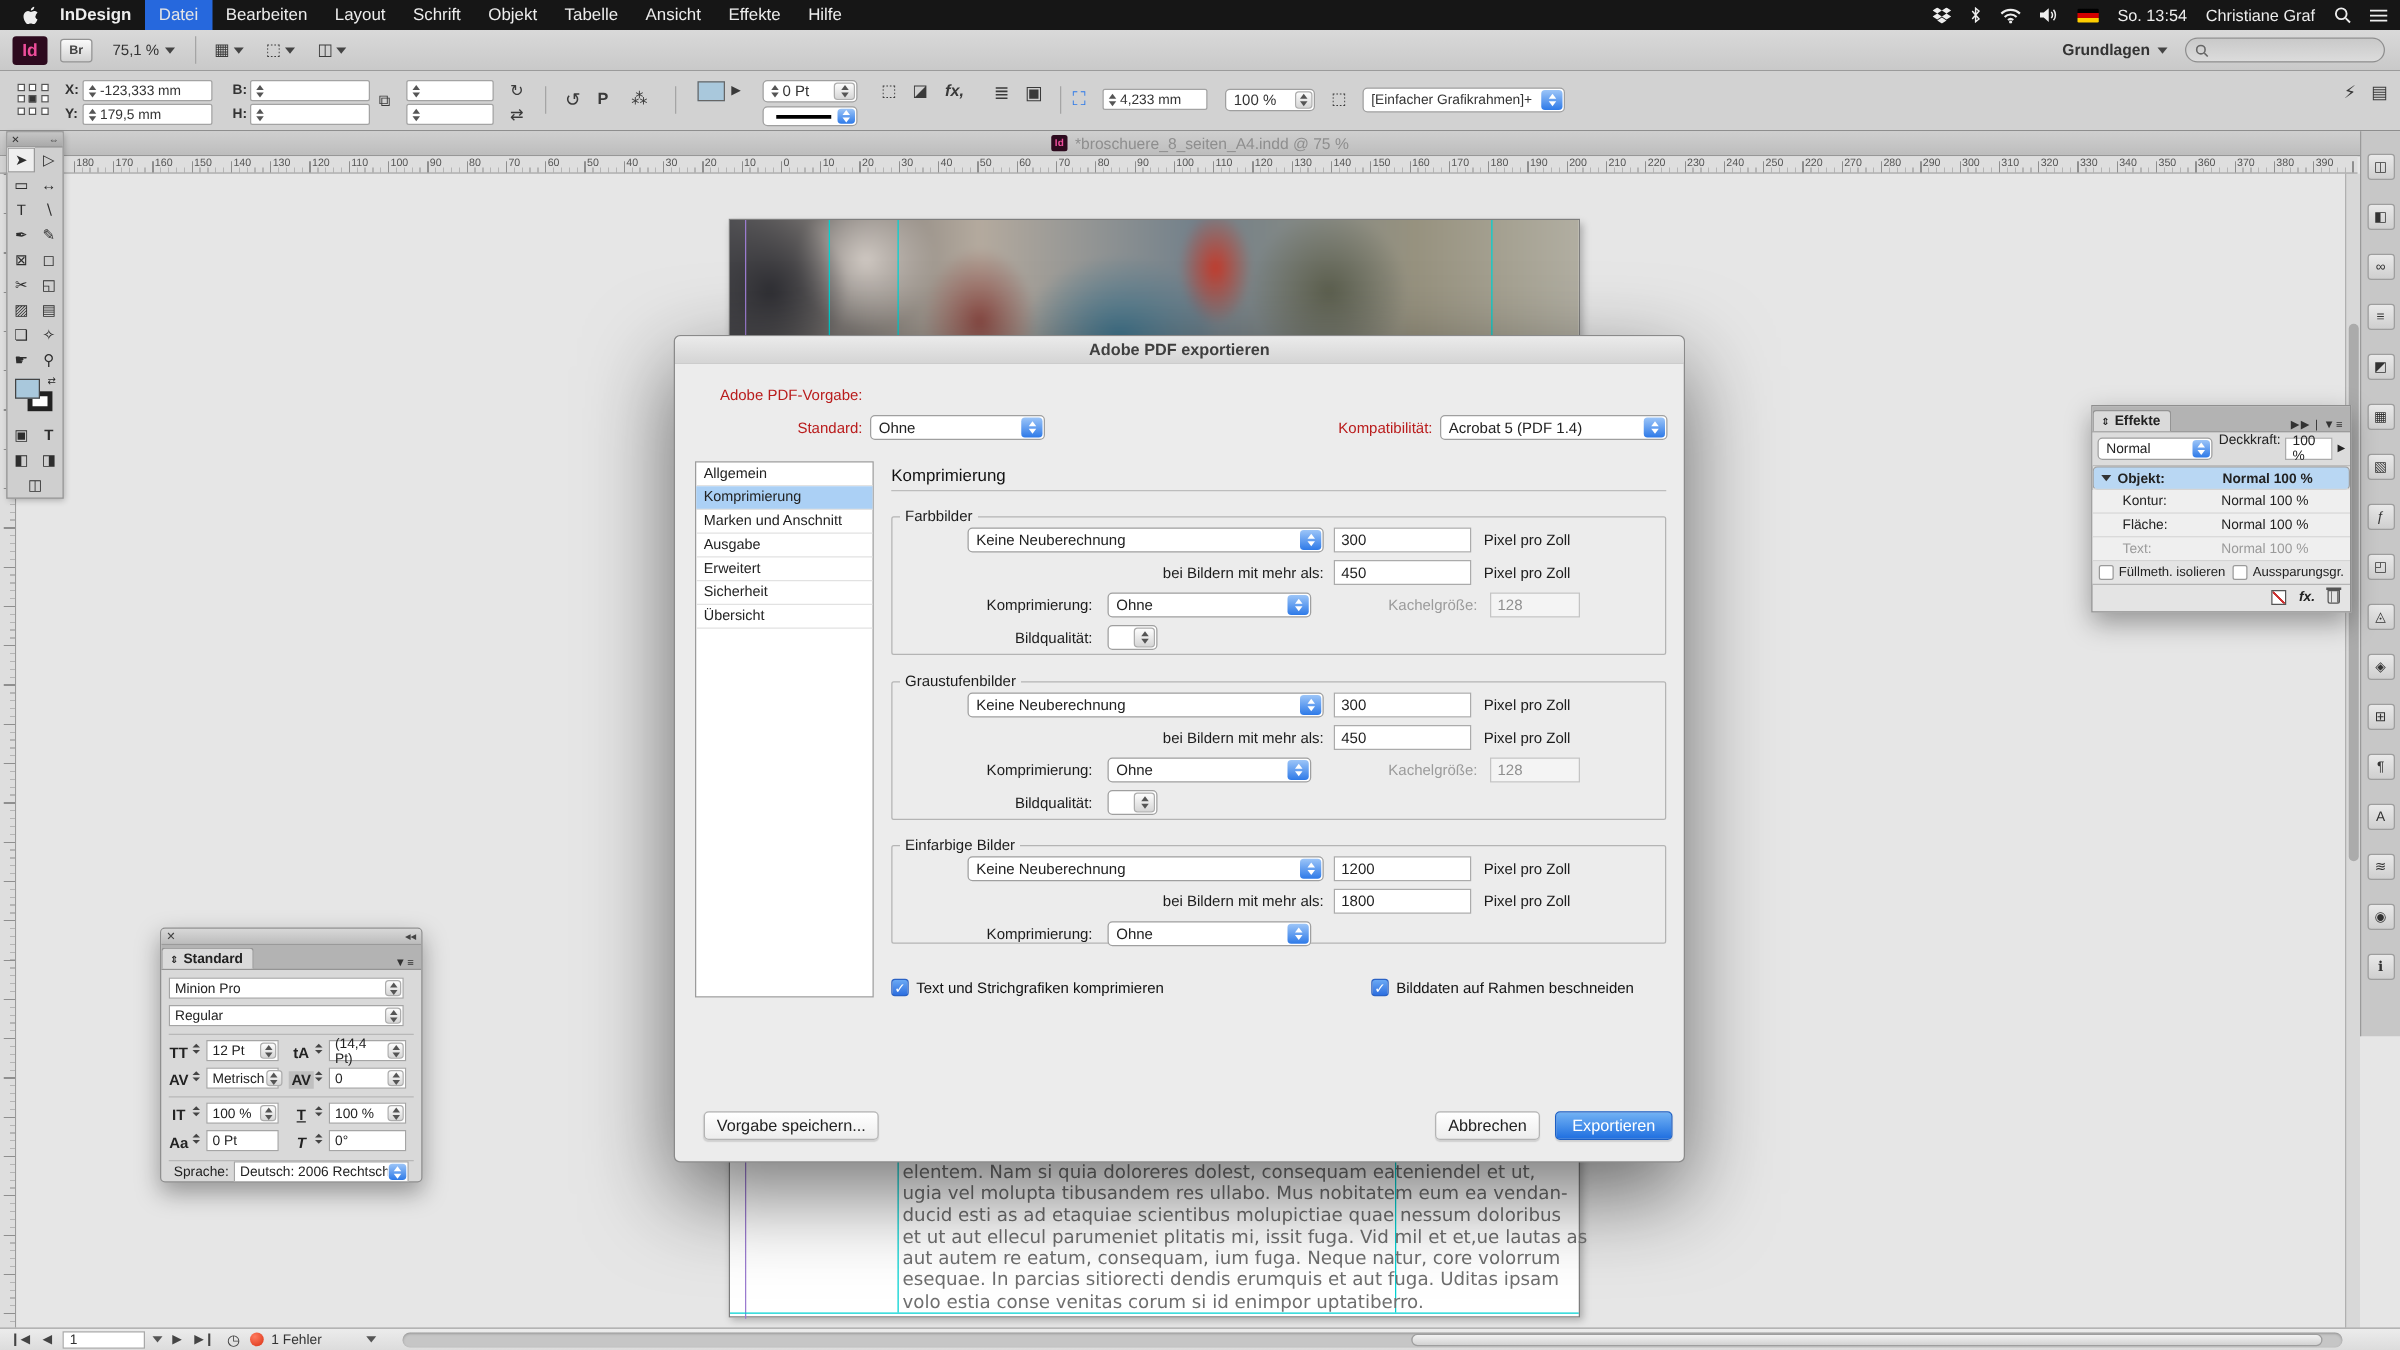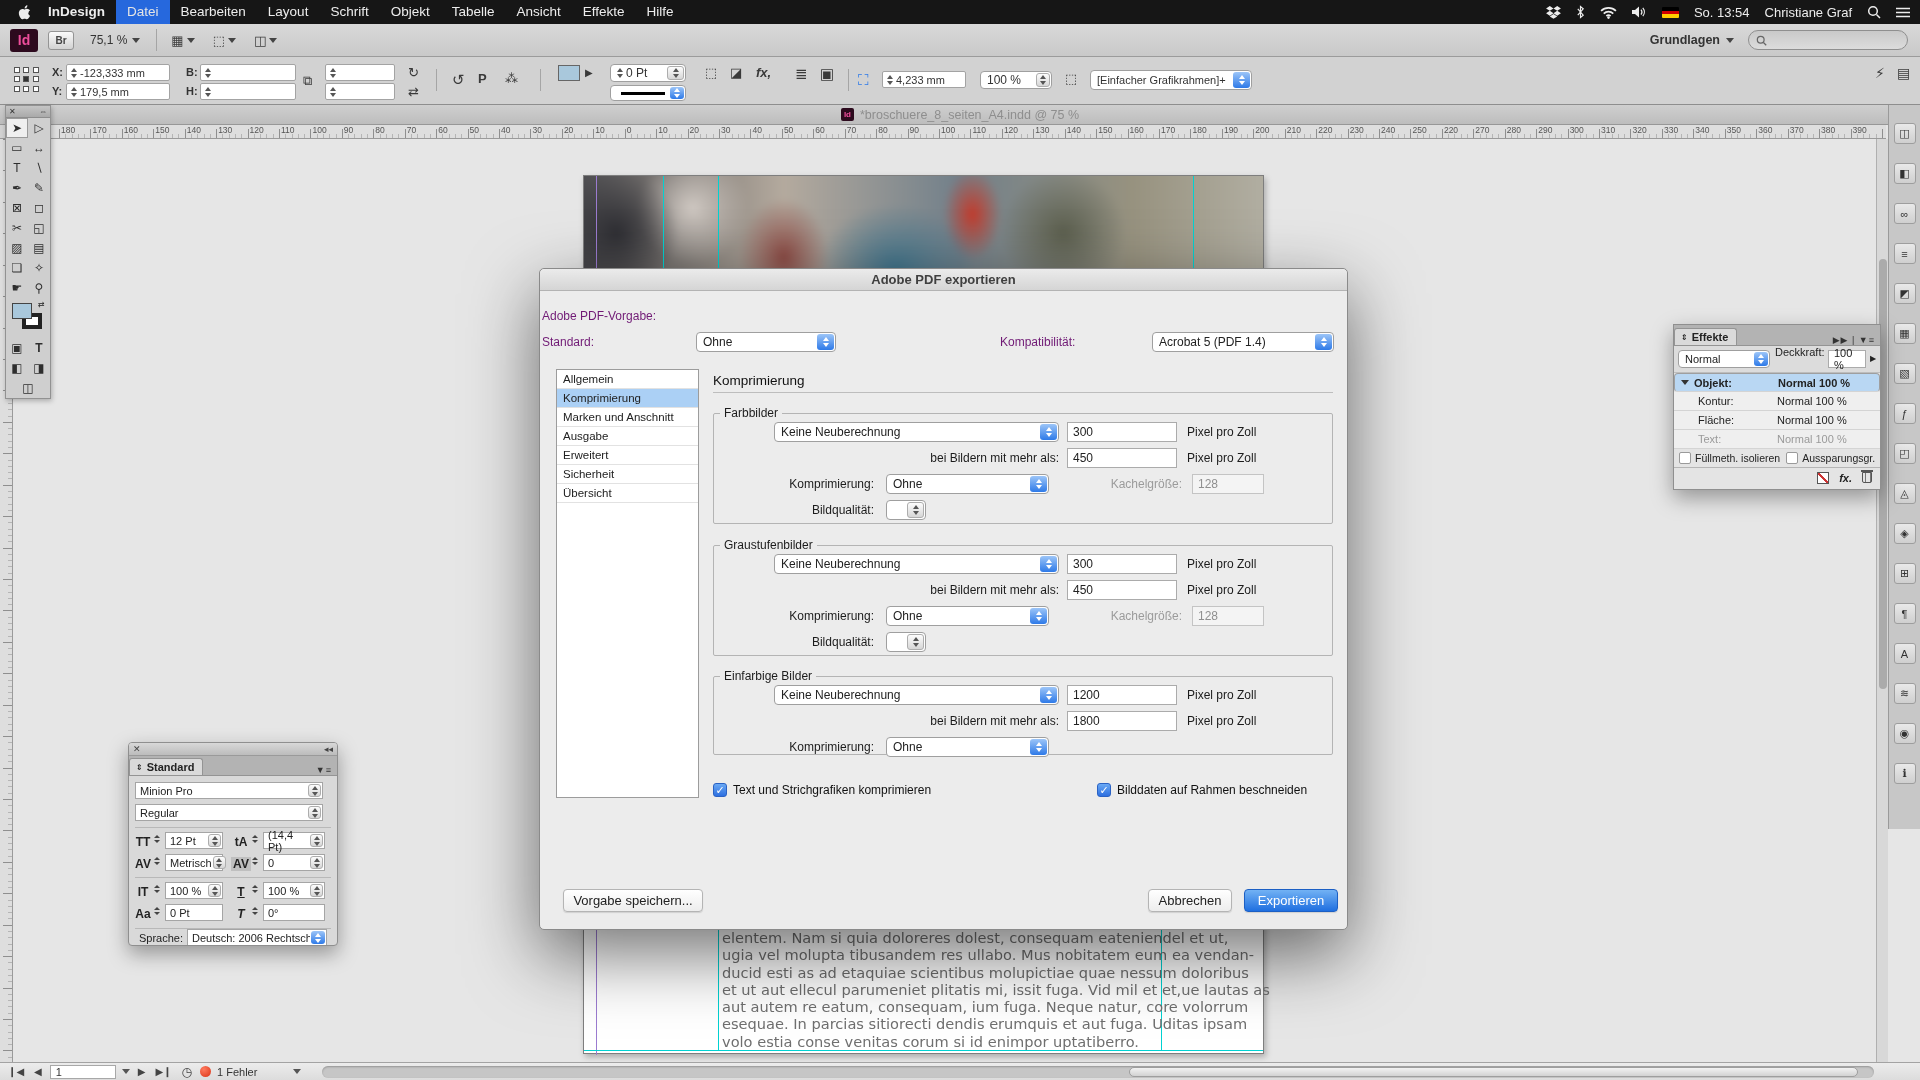--- a/index.html
+++ b/index.html
@@ -69,21 +69,21 @@
       radial-gradient(ellipse 90px 90px at 6% 55%,#2e2e33 0%,rgba(46,46,51,0) 70%),
       radial-gradient(ellipse 80px 80px at 17% 35%,#cfc8c2 0%,rgba(207,200,194,0) 70%),
       radial-gradient(ellipse 70px 90px at 30% 75%,#8c4a44 0%,rgba(140,74,68,0) 65%),
       radial-gradient(ellipse 110px 90px at 46% 85%,#40748c 0%,rgba(64,116,140,0) 72%),
       radial-gradient(ellipse 45px 70px at 57% 40%,#c23b2c 0%,rgba(194,59,44,0) 65%),
       radial-gradient(ellipse 90px 90px at 70% 55%,#5c5f4e 0%,rgba(92,95,78,0) 70%),
       linear-gradient(90deg,#4a4a4e,#b4aa9e 30%,#72808a 55%,#97927f 80%,#b3b0a4)}
   .guide-v{position:absolute;top:0;width:1px;background:#00d2d2}
   .guide-violet{position:absolute;top:0;width:1px;background:#9b7bd0}
   .guide-h{position:absolute;height:1px;background:#00d2d2}
-  .textframe{position:absolute;left:134px;top:752px;width:444px;border-left:1px solid #00d2d2;border-right:1px solid #00d2d2;padding:1px 2px 0 3px}
+  .textframe{position:absolute;left:134px;top:752px;width:399px;border-left:1px solid #00d2d2;border-right:1px solid #00d2d2;padding:1px 2px 0 3px}
   .doc-line{font-family:"DejaVu Sans",sans-serif;font-size:14.6px;line-height:17.3px;color:#6f6f6f;text-align:justify;text-align-last:justify;white-space:nowrap}
   .doc-line.last{text-align-last:left}
   
   .panel-head-strip{background:linear-gradient(#d8d8d8,#bcbcbc);border-bottom:1px solid #9a9a9a;display:flex;align-items:center;font-size:9px;color:#444}
   .panel-tabrow{background:#b3b3b3;display:flex;align-items:flex-end;border-bottom:1px solid #949494}
   .panel-tab{background:#dadada;border:1px solid #949494;border-bottom:none;border-radius:3px 3px 0 0;font-size:11px;font-weight:bold;color:#222;padding:2px 8px 2px 6px;display:flex;gap:4px;align-items:center}
   .panel-menu-ico{margin-left:auto;font-size:9px;color:#333;padding-right:5px;letter-spacing:1px}
   
   .zeichen{position:absolute;left:128px;top:742px;width:210px;height:204px;background:#d9d9d9;border:1px solid #8f8f8f;border-radius:4px;box-shadow:0 8px 20px rgba(0,0,0,.35);z-index:30;overflow:hidden}
   .z-field{position:absolute;height:17px;background:#fff;border:1px solid #a5a5a5;display:flex;align-items:center;font-size:11px;padding-left:4px}
@@ -101,21 +101,21 @@
   .fx-row.sel{background:#b9d7f3;font-weight:bold}
   .fx-row.dis{color:#9a9a9a}
   .tri-dn{width:0;height:0;border-left:4px solid transparent;border-right:4px solid transparent;border-top:5px solid #333;margin-right:5px}
   .cb-sm{width:12px;height:12px;background:#fff;border:1px solid #9a9a9a;border-radius:2px;flex:none}
   .trash{width:10px;height:11px;border:1px solid #555;border-radius:0 0 2px 2px;position:relative;background:repeating-linear-gradient(90deg,transparent 0 2px,#777 2px 3px,transparent 3px 5px)}
   .trash:before{content:"";position:absolute;top:-3px;left:-2px;right:-2px;height:2px;background:#555}
   .noeff{width:12px;height:12px;border:1px solid #555;background:linear-gradient(45deg,transparent 44%,#c33 44% 56%,transparent 56%),#fff}
   
   .dialog{position:absolute;left:539px;top:268px;width:809px;height:662px;background:#ececec;border:1px solid #8a8a8a;border-radius:5px;box-shadow:0 25px 70px rgba(0,0,0,.55);z-index:40;font-size:12px}
   .dlg-title{height:22px;background:linear-gradient(#ebebeb,#d5d5d5);border-bottom:1px solid #b3b3b3;border-radius:5px 5px 0 0;display:flex;align-items:center;justify-content:center;font-size:13px;font-weight:600;color:#3f3f3f}
-  .dlg-label{position:absolute;text-align:left;color:#701a75;white-space:nowrap}
+  .dlg-label{position:absolute;text-align:right;color:#b91c1c;white-space:nowrap}
   .dlg-sel{position:absolute}
   .seclist{position:absolute;left:16px;top:100px;width:143px;height:429px;background:#fff;border:1px solid #9c9c9c}
   .sec-item{font-size:11.5px;padding:3px 6px;border-bottom:1px solid #e2e2e2;white-space:nowrap;overflow:hidden}
   .sec-item.selected{background:#abd0f5}
   .dlg-heading{position:absolute;left:173px;top:104px;font-size:13.5px;color:#111}
   .dlg-hr{position:absolute;left:173px;top:123px;width:620px;height:1px;background:#bdbdbd}
   .grp{position:absolute;left:173px;width:620px;border:1px solid #b4b4b4;border-radius:2px}
   .grp legend{font-size:12px;padding:0 4px;margin-left:6px;color:#1c1c1c}
   .grp .row{position:relative;height:20px;margin-bottom:6px}
   .g-lbl{position:absolute;text-align:right;white-space:nowrap;line-height:20px;color:#1c1c1c}

